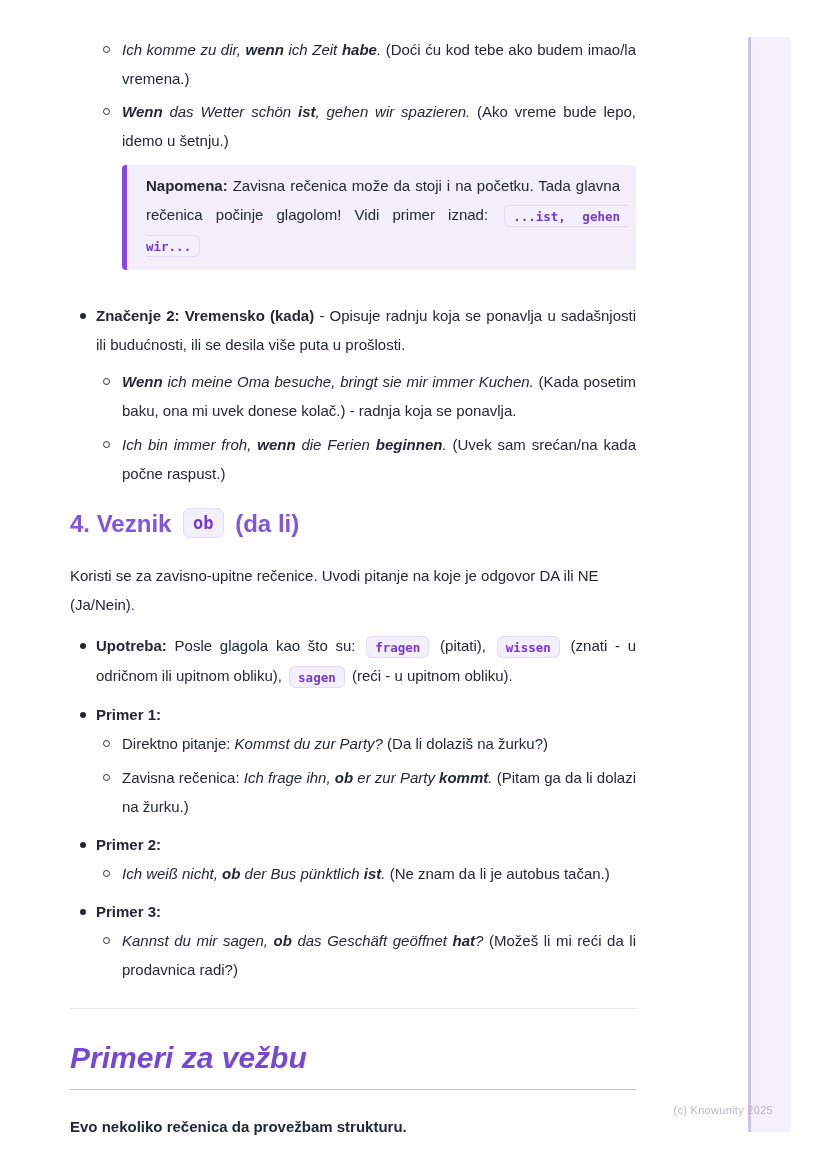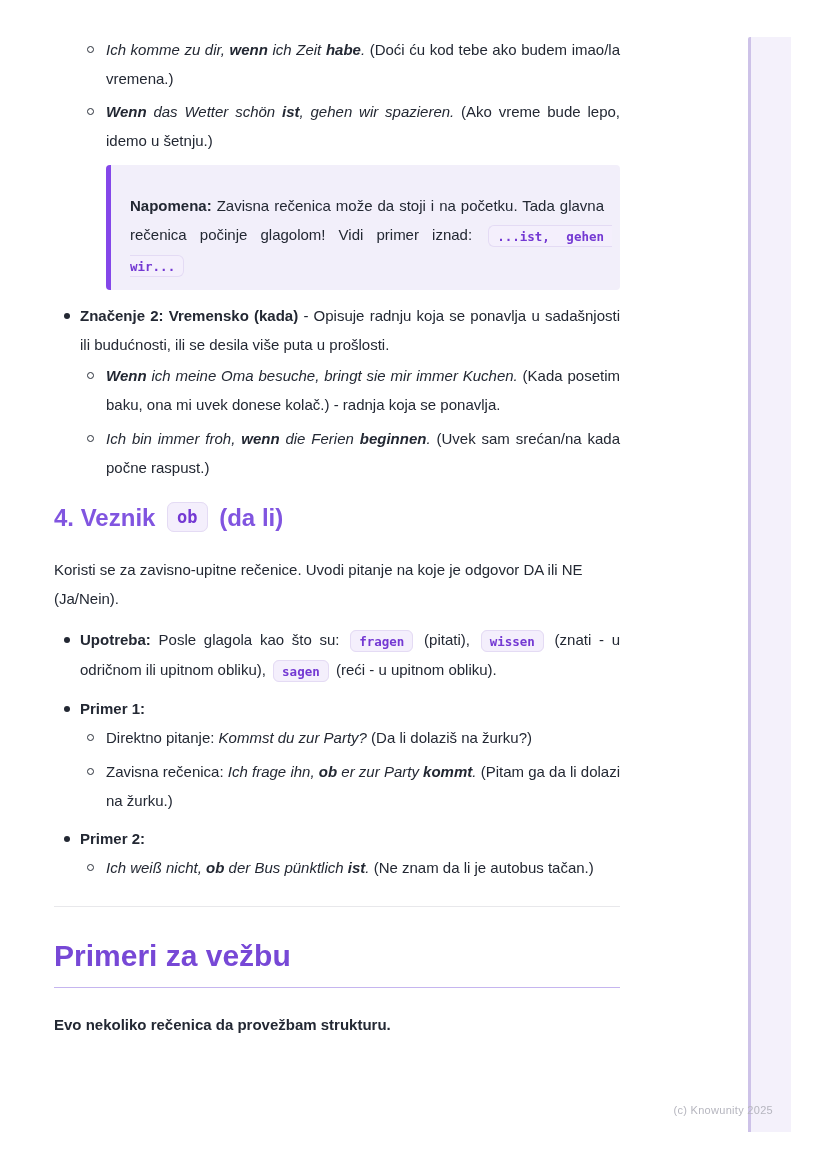--- a/index.html
+++ b/index.html
@@ -8,21 +8,21 @@
     position:relative;
     background:#ffffff;
     overflow:hidden;
     font-family:"Liberation Sans","DejaVu Sans",sans-serif;
     color:var(--body-text,#232833);
     font-size:15px;
     line-height:29px;
   }
   .content {
     position:absolute;
-    left:54px; top:35px;
+    left:70px; top:35px;
     width:566px;
   }
   ul { list-style:none; }
 
   
   .lt > li {
     position:relative;
     padding-left:26px;
     margin-bottom:9px;
     text-align:justify;
@@ -46,21 +46,21 @@
   }
   .ls > li::before {
     content:"";
     position:absolute;
     left:3px; top:11px;
     width:5px; height:5px;
     border-radius:50%;
     border:1.6px solid #2b303b;
     background:transparent;
   }
-  .lt .ls { padding-left:4px; margin-top:2px; }
+  .lt .ls { padding-left:4px; margin-top:8px; }
   .lt .ls.tight { margin-top:0; }
 
   .intro > li { margin-bottom:4px; }
 
   
   .run-p  { }
   .run-b  { font-weight:700; }
   .run-i  { font-style:italic; }
   .run-bi { font-weight:700; font-style:italic; }
   .run-code {
@@ -84,24 +84,24 @@
     border:1px solid var(--code-border,#e4dbf4);
     border-radius:7px;
     padding:4px 9px;
     margin:0 5px;
     vertical-align:3px;
   }
 
   
   .note {
     position:relative;
-    margin:10px 0 11px 52px;
+    margin:10px 0 31px 52px;
     background:var(--note-bg,#f2effa);
     border-radius:4px;
-    padding:26px 16px 10px 24px;
+    padding:6px 16px 10px 24px;
     overflow:hidden;
   }
   .note-bar {
     position:absolute;
     left:0; top:0; bottom:0;
     width:5px;
     background:var(--note-bar,#8447e9);
   }
   .note-text { text-align:justify; }
 
@@ -121,20 +121,21 @@
     border:none;
     border-top:1px solid var(--divider,#e8e8eb);
     margin:24px 0 0;
   }
   .h1 {
     margin:30px 0 0;
     font-size:30px;
     line-height:38px;
     font-weight:700;
     color:var(--accent-strong,#7748d6);
+    font-style:italic;
   }
   .h-rule {
     border:none;
     border-top:1.5px solid var(--heading-rule,#c5b5ef);
     margin:12px 0 0;
   }
   .para.last { margin:22px 0 0;font-weight:bold; }
 
   
   .page-edge {
@@ -219,20 +220,28 @@
 
       <li class="group">
         <span class="runs run-b">Primer 2:</span>
         <ul class="ls tight">
           <li>
             <span class="runs"><span class="run-i">Ich weiß nicht, </span><span class="run-bi">ob</span><span class="run-i"> der Bus pünktlich </span><span class="run-bi">ist</span><span class="run-i">.</span><span class="run-p"> (Ne znam da li je autobus tačan.)</span></span>
           </li>
         </ul>
       </li>
 
+      <li class="group">
+        <span class="runs run-b">Primer 3:</span>
+        <ul class="ls tight">
+          <li>
+            <span class="runs"><span class="run-i">Kannst du mir sagen, </span><span class="run-bi">ob</span><span class="run-i"> das Geschäft geöffnet </span><span class="run-bi">hat</span><span class="run-i">?</span><span class="run-p"> (Možeš li mi reći da li prodavnica radi?)</span></span>
+          </li>
+        </ul>
+      </li>
     </ul>
 
     <hr class="divider">
 
     <h1 class="h1">Primeri za vežbu</h1>
     <hr class="h-rule">
 
     <p class="para last">Evo nekoliko rečenica da provežbam strukturu.</p>
   </div>
 

